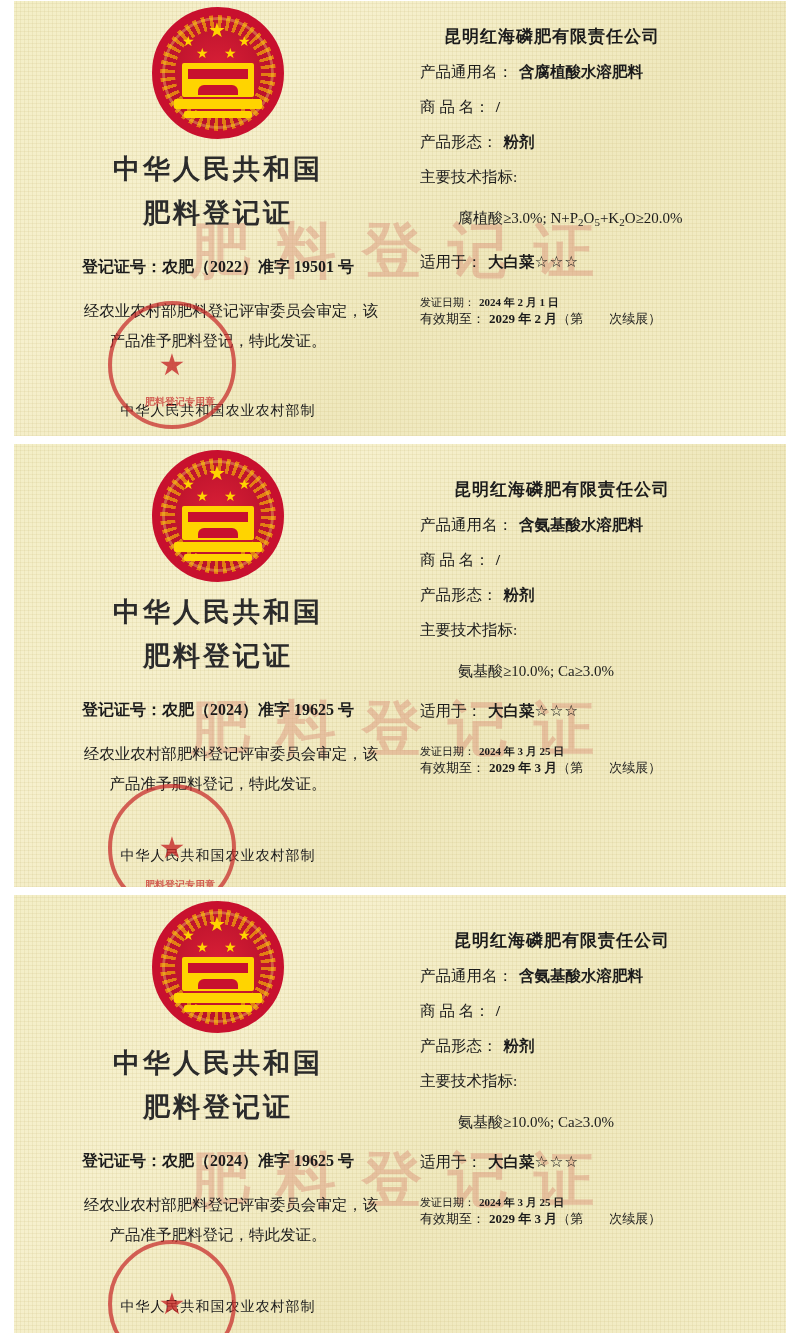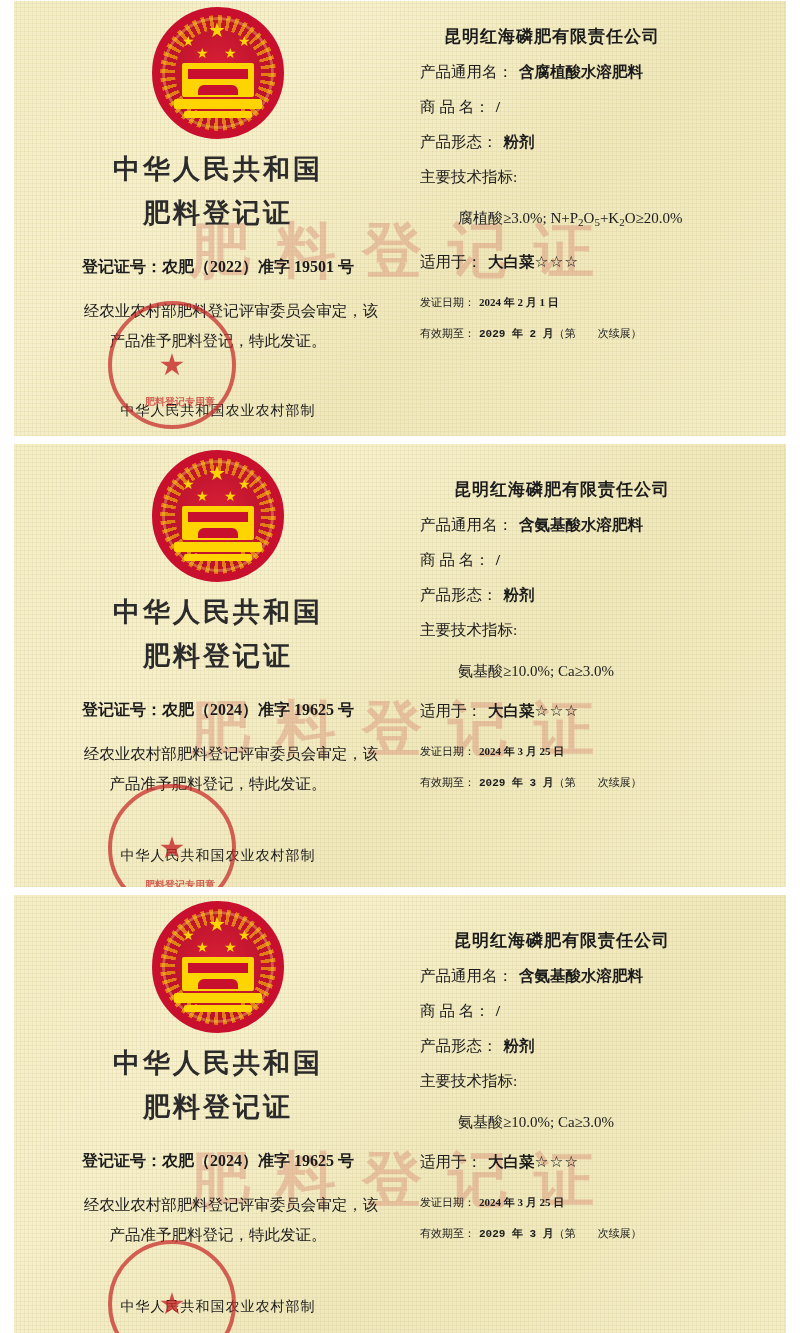--- a/index.html
+++ b/index.html
@@ -196,24 +196,22 @@
   }
   .apply .val { font-weight: bold; margin-left: 6px; }
   .stars-apply { letter-spacing: 1px; }
   .issue {
     margin-top: 22px;
     font-size: 11px;
     color: #1b1b1b;
   }
   .issue .val { font-weight: bold; margin-left: 4px; }
   .valid {
-    margin-top: 16px;
-    font-size: 11px;
-    color: #1b1b1b;
-    font-family: Liberation Mono, monospace;
+    font-size: 13px;
+    color: #1b1b1b;
   }
   .valid .val { font-weight: bold; margin-left: 4px; }
 
   
   .seal {
     position: absolute;
     width: 128px; height: 128px;
     border-radius: 50%;
     border: 4px solid rgba(198, 40, 40, 0.72);
     color: rgba(198, 40, 40, 0.78);

